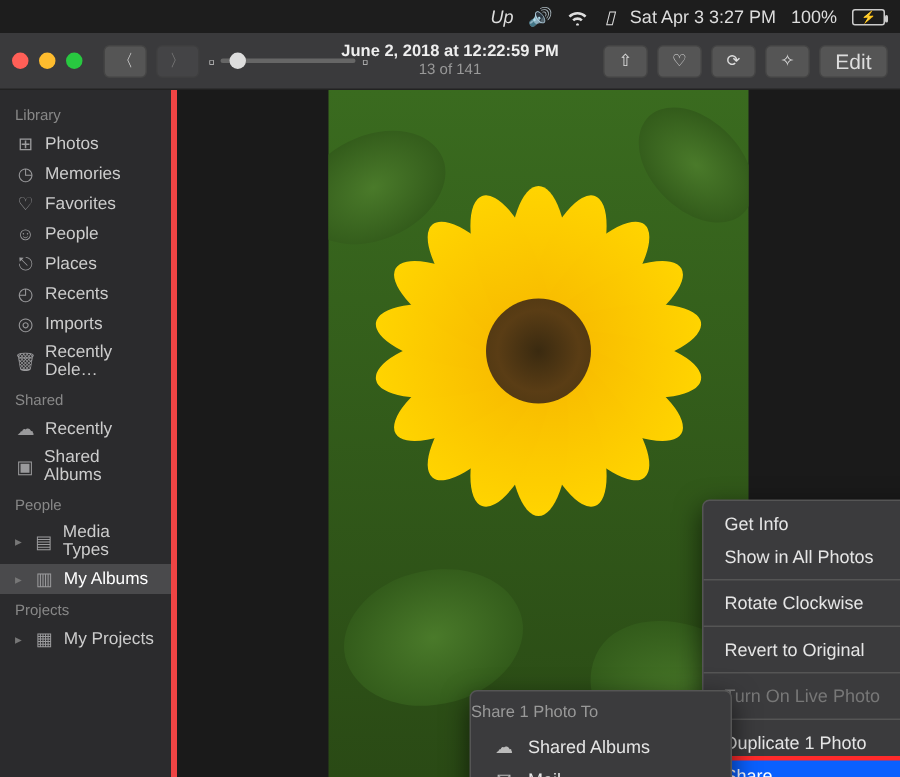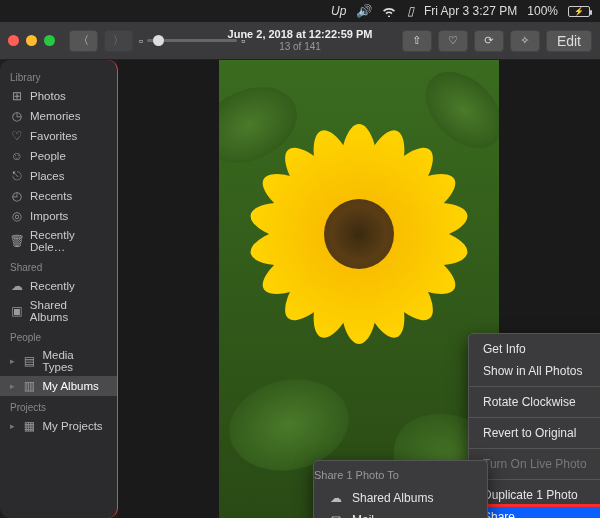--- a/index.html
+++ b/index.html
@@ -20,21 +20,21 @@
 .slider-track{ width:90px; height:3px; background:#666; border-radius:2px; position:relative; }
 .slider-knob{ position:absolute; left:6px; top:-4px; width:11px; height:11px; background:#ddd; border-radius:50%; }
 .toolbar-center { position:absolute; left:50%; transform:translateX(-50%); text-align:center; line-height:1.2; }
 .toolbar-center .title{ font-size:11px; font-weight:600; color:#eee; }
 .toolbar-center .sub{ font-size:10px; color:#999; }
 .toolbar-right{ margin-left:auto; display:flex; gap:6px; }
 .toolbar-right .tool-btn{ min-width:30px; }
 .edit-btn{ font-size:14px; padding:0 10px; }
 
 .main{ display:flex; height:calc(518px - 22px - 38px); }
-.sidebar{ width:118px; background:#2b2b2d; border-right:1px solid #ef4444; padding:6px 0; overflow:hidden;border-radius:10px; }
+.sidebar{ width:118px; background:#2b2b2d; border-right:4px solid #ef4444; padding:6px 0; overflow:hidden; }
 .section-label{ font-size:10px; color:#888; padding:6px 10px 3px; }
 .side-item{ display:flex; align-items:center; gap:6px; padding:3px 10px; font-size:11.5px; color:#ccc; cursor:default; }
 .side-item.selected{ background:#4a4a4c; color:#fff; }
 .side-item .ic{ width:14px; display:flex; justify-content:center; color:#9a9a9c; font-size:12px; }
 .chev{ color:#777; font-size:9px; margin-right:2px; }
 
 .viewer{ flex:1; background:#1a1a1a; display:flex; align-items:flex-start; justify-content:center; position:relative; }
 .photo{ width:280px; height:458px; background:linear-gradient(180deg,#3a6b1f,#2a4a15); position:relative; overflow:hidden; margin-top:0; }
 .center-disc{ position:absolute; left:50%; top:38%; transform:translate(-50%,-50%); width:70px; height:70px; background:radial-gradient(circle,#3a2a10 0%,#5a3d15 55%,#4a3510 100%); border-radius:50%; }
 .petal{ position:absolute; left:50%; top:38%; width:40px; height:110px; background:linear-gradient(180deg,#ffd400,#f6b500); border-radius:50% 50% 45% 45%; transform-origin:50% 100%; }
@@ -56,21 +56,21 @@
 
 <div class="menubar">
   <span class="icon">Up</span>
   <span class="icon">🔊</span>
   <span class="icon">
     <svg width="16" height="11" viewBox="0 0 16 11">
         <path d="M8 9.5a1 1 0 100 2 1 1 0 000-2zM4.5 7a5 5 0 017 0l-1.2 1.2a3.3 3.3 0 00-4.6 0zM2 4.5a8.5 8.5 0 0112 0L12.8 5.7a6.8 6.8 0 00-9.6 0z" fill="#ddd"></path>
       </svg>
   </span>
   <span class="icon">▯</span>
-  <span>Fri Apr 3  3:27 PM</span>
+  <span>Sat Apr 3  3:27 PM</span>
   <span>100%</span>
   <span class="battery">
       <span>⚡</span>
     </span>
 </div>
 
 <div class="toolbar">
   <div class="traffic">
       <span class="r"></span>
       <span class="y"></span>

